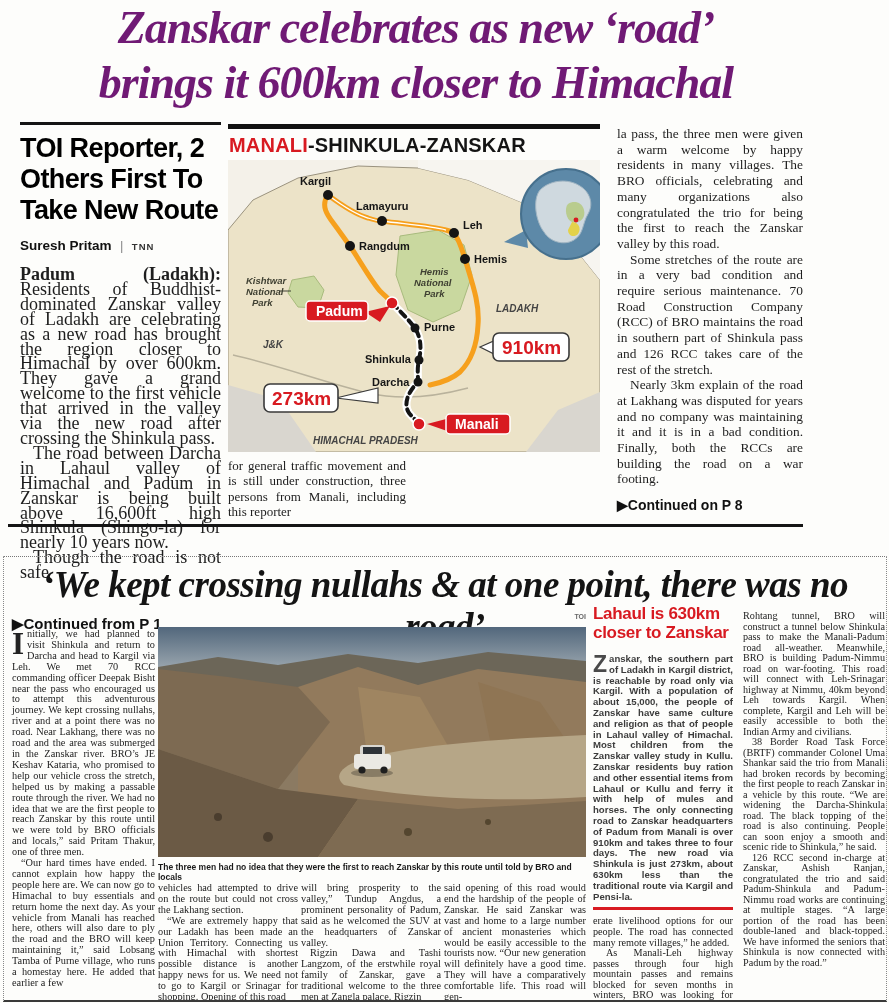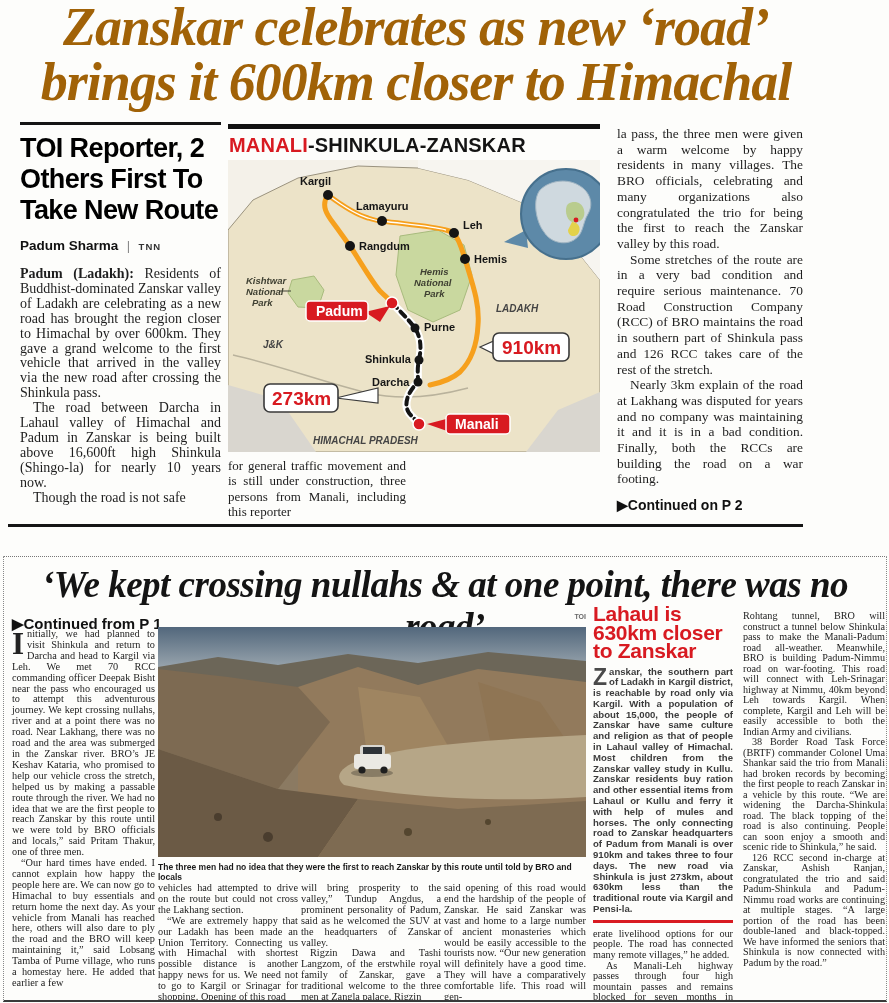--- a/index.html
+++ b/index.html
@@ -5,34 +5,34 @@
   * { margin:0; padding:0; box-sizing:border-box; }
   html,body { background:#ffffff; }
   .page {
     position:relative; width:889px; height:1003px; background:#fdfdfb;
     font-family:"Liberation Serif", serif; color:#1c1c1c; overflow:hidden;
   }
   
   .headline {
     position:absolute; left:0; top:6; width:832px; text-align:center;
     font-family:"Liberation Serif", serif; font-style:italic; font-weight:600;
-    font-size:54px; line-height:55px; color:#a16207; letter-spacing:-1px;
+    font-size:46px; line-height:55px; color:#701a75; letter-spacing:-1px;
   }
   
   .col-left { position:absolute; left:20px; top:122px; width:201px; }
   .col-left .toprule { height:3px; background:#141414; margin-bottom:8px; }
   .subhead {
     font-family:"Liberation Sans", sans-serif; font-weight:800;
     font-size:27px; line-height:31px; color:#000000; letter-spacing:-0.6px;
   }
   .byline { margin-top:10px; font-family:"Liberation Sans", sans-serif; }
   .byline .author { font-weight:700; font-size:13.5px; color:#111; }
   .byline .sep { color:#888; margin:0 4px; font-size:13px; }
   .byline .agency { font-size:9.5px; letter-spacing:1px; color:#333; font-weight:700; }
-  .body { font-size:14px; line-height:14.9px; text-align:justify; color:#1e1e1e; }
+  .body { font-size:18px; line-height:14.9px; text-align:justify; color:#1e1e1e; }
   .col-left .bodywrap { margin-top:13px; }
   p.indent { text-indent:13px; }
   .lead-in { font-weight:700; }
   
   .mapblock { position:absolute; left:228px; top:124px; width:372px; }
   .map-topbar { height:5px; background:#111; }
   .map-title {
     font-family:"Liberation Sans", sans-serif; font-weight:800; font-size:20px;
     padding:5px 0 3px 1px; color:#141414; letter-spacing:0.2px;
   }
@@ -80,22 +80,22 @@
   .c3 { left:297px; top:326px; width:140px; }
   .c4 { left:440px; top:326px; width:142px; }
   .c6 { left:739px; top:54px;  width:142px; font-size:10.2px; line-height:10.5px; }
   .dropcap {
     float:left; font-size:31px; line-height:26px; padding:2px 3px 0 0;
     font-weight:700; color:#222; font-family:"Liberation Serif", serif;
   }
   
   .sidebar { position:absolute; left:589px; top:48px; width:140px; }
   .sb-title {
-    font-family:"Liberation Sans", sans-serif; font-weight:800; font-size:21px;
-    line-height:18.5px; color:#d81a21; letter-spacing:-0.3px; margin-bottom:6px;
+    font-family:"Liberation Sans", sans-serif; font-weight:800; font-size:17px;
+    line-height:18.5px; color:#d81a21; letter-spacing:-0.3px; margin-bottom:12px;
   }
   .sb-body {
     font-family:"Liberation Sans", sans-serif; font-weight:700; font-size:9.6px;
     line-height:10.8px; color:#3c3c3c; text-align:justify;
   }
   .sb-drop {
     float:left; font-size:23px; line-height:19px; padding:1px 2px 0 0;
     font-weight:800; color:#4a4a4a; font-family:"Liberation Sans", sans-serif;
   }
   .sb-rule { height:3px; background:#d81a21; margin:5px 0 6px 0; }
@@ -114,21 +114,21 @@
 
   <header class="headline">
     <div>Zanskar celebrates as new ‘road’</div>
     <div>brings it 600km closer to Himachal</div>
   </header>
 
   <section class="col-left">
     <div class="toprule"></div>
     <div class="subhead">TOI Reporter, 2 Others First To Take New Route</div>
     <div class="byline">
-      <span class="author">Padum Sharma</span>
+      <span class="author">Suresh Pritam</span>
       <span class="sep">|</span>
       <span class="agency">TNN</span>
     </div>
     <div class="bodywrap">
       <p class="body"><span class="lead-in">Padum (Ladakh):</span><span> Residents of Buddhist-dominated Zanskar valley of Ladakh are celebrating as a new road has brought the region closer to Himachal by over 600km. They gave a grand welcome to the first vehicle that arrived in the valley via the new road after crossing the Shinkula pass.</span></p>
       <p class="body indent">The road between Darcha in Lahaul valley of Himachal and Padum in Zanskar is being built above 16,600ft high Shinkula (Shingo-la) for nearly 10 years now.</p>
       <p class="body indent">Though the road is not safe</p>
     </div>
   </section>
 
@@ -225,21 +225,21 @@
     </svg>
     <div class="map-cols">
       <p>for general traffic movement and is still under construction, three persons from Manali, including this reporter</p>
     </div>
   </section>
 
   <section class="col-right">
     <p class="body">la pass, the three men were given a warm welcome by happy residents in many villages. The BRO officials, celebrating and many organizations also congratulated the trio for being the first to reach the Zanskar valley by this road.</p>
     <p class="body indent">Some stretches of the route are in a very bad condition and require serious maintenance. 70 Road Construction Company (RCC) of BRO maintains the road in southern part of Shinkula pass and 126 RCC takes care of the rest of the stretch.</p>
     <p class="body indent">Nearly 3km explain of the road at Lakhang was disputed for years and no company was maintaining it and it is in a bad condition. Finally, both the RCCs are building the road on a war footing.</p>
-    <p class="continued">▶Continued on P 2</p>
+    <p class="continued">▶Continued on P 8</p>
   </section>
 
   <div class="heavy-rule"></div>
 
   <section class="bottom">
     <div class="b-headline">‘We kept crossing nullahs &amp; at one point, there was no road’</div>
     <div class="continued-from">▶Continued from P 1</div>
     <div class="photo-credit">TOI</div>
 
     <div class="photo">

